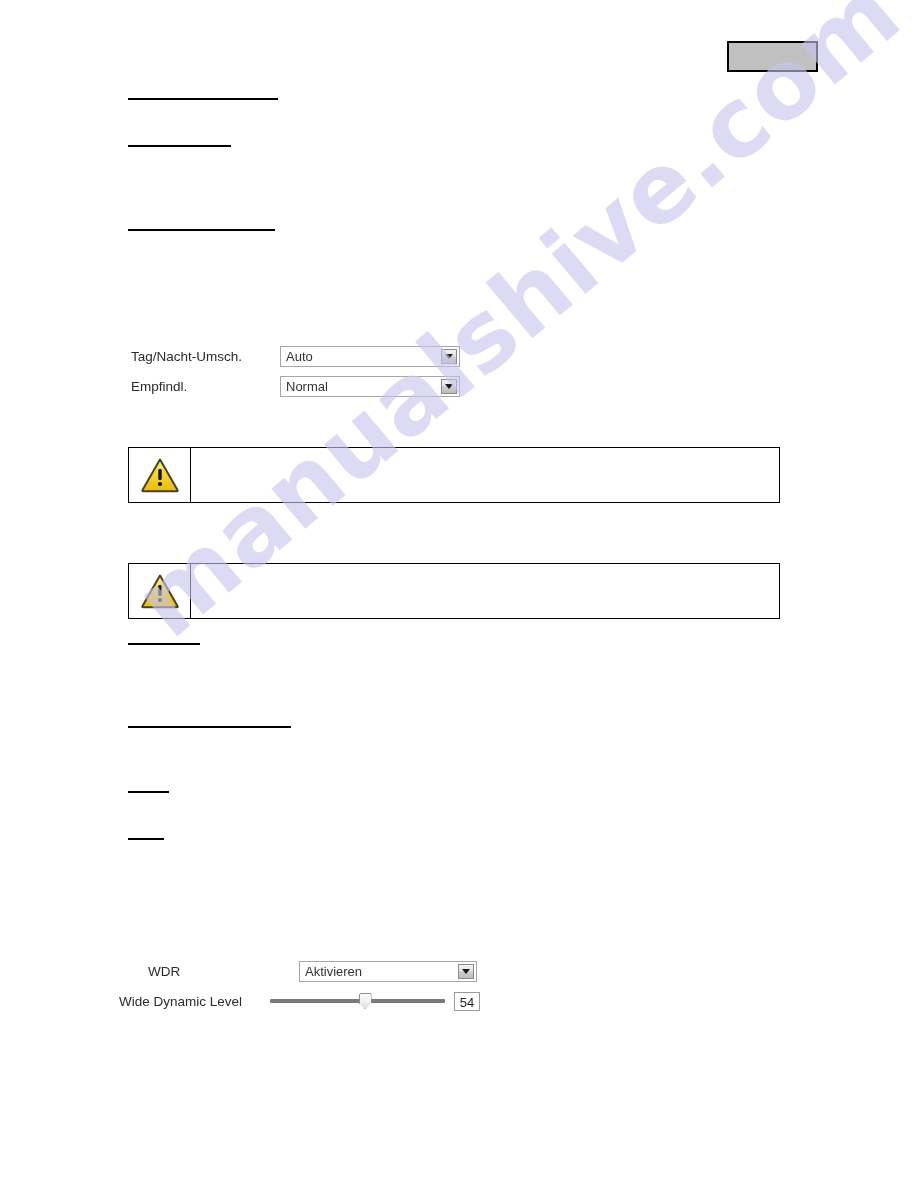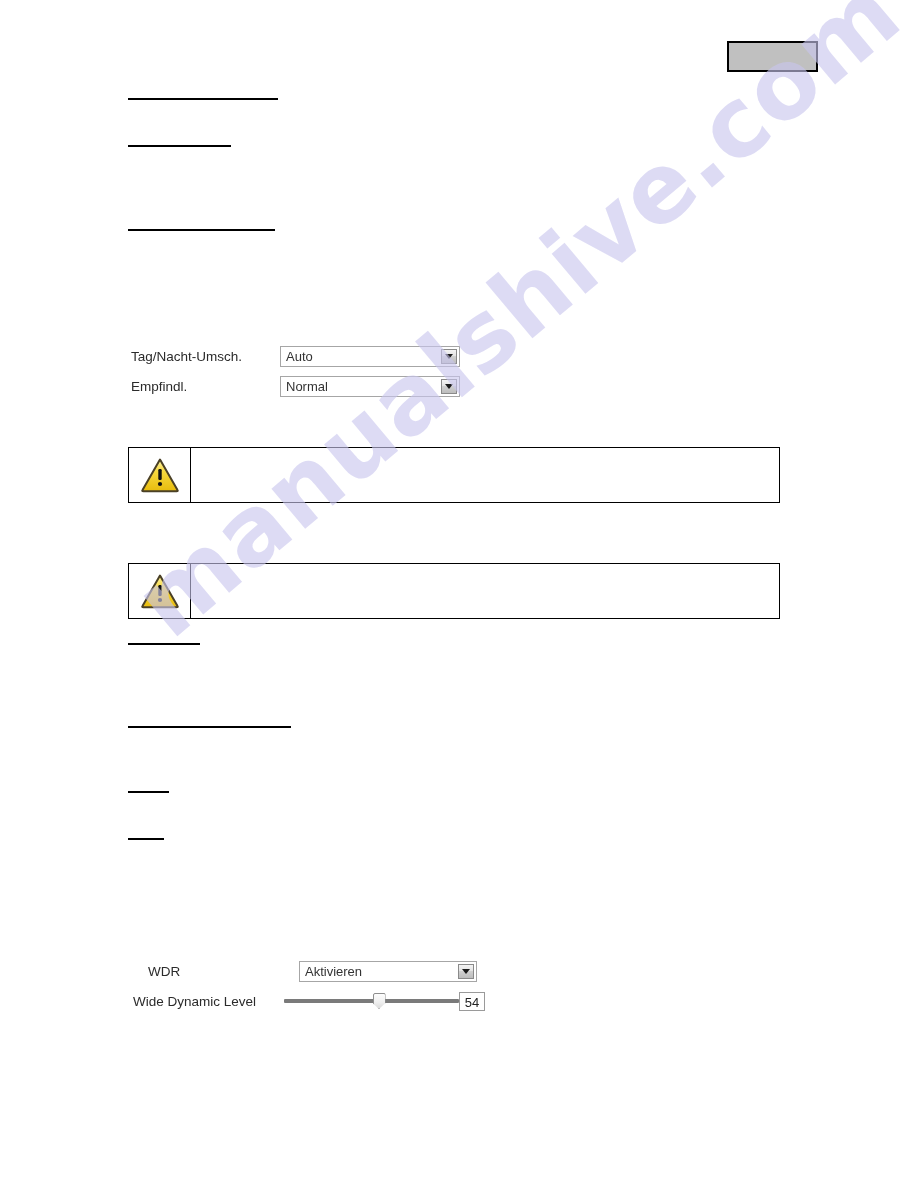--- a/index.html
+++ b/index.html
@@ -263,22 +263,22 @@
   <div class="form-row" style="left:148px; top:960px; width:350px; height:22px;">
     <div class="field-label" style="width:151px;">WDR</div>
     <div class="select" style="width:178px;">
       <span class="sel-value">Aktivieren</span>
       <span class="sel-arrow">
         <span class="tri"></span>
       </span>
     </div>
   </div>
 
-  <div class="form-row" style="left:133px; top:990px; width:370px; height:22px;">
+  <div class="form-row" style="left:119px; top:990px; width:370px; height:22px;">
     <div class="field-label" style="width:151px;">Wide Dynamic Level</div>
     <div class="slider" style="width:175px;">
       <span class="track"></span>
       <span class="handle" id="wdl-handle" style="left: 54%;"></span>
     </div>
-    <span class="value-box" style="">54</span>
+    <span class="value-box" style="margin-left:9px;">54</span>
   </div>
 
 </div>
 
 </body></html>

